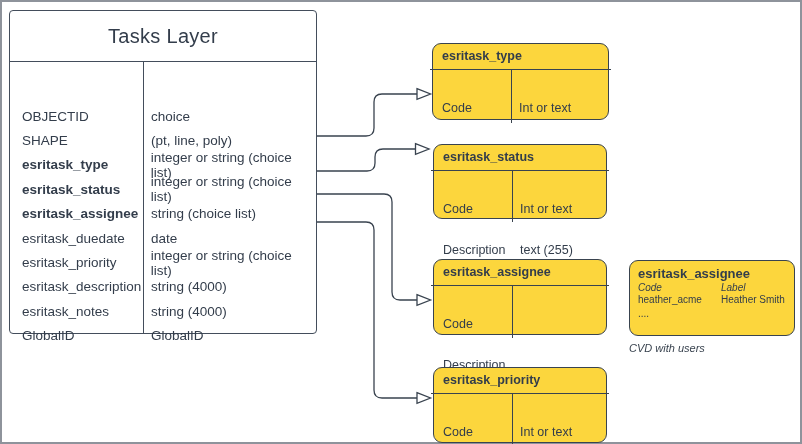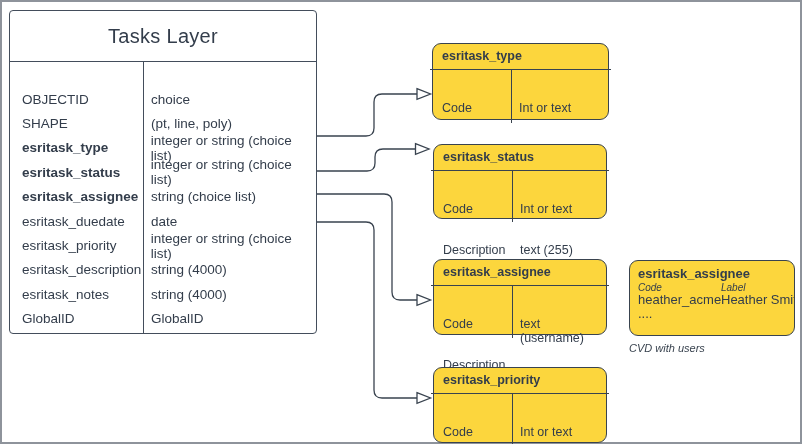--- a/index.html
+++ b/index.html
@@ -21,21 +21,21 @@
   }
   .main-table .mt-title {
     height: 50px; line-height: 50px; text-align: center;
     font-size: 20px; letter-spacing: 0.3px;
     border-bottom: 1px solid #434d5b;
   }
   .main-table .mt-vdiv {
     position: absolute; left: 133px; top: 50px; bottom: 0;
     border-left: 1px solid #434d5b;
   }
-  .mt-rows { position: absolute; top: 50px; left: 0; right: 0; padding-top: 26px; }
+  .mt-rows { position: absolute; top: 50px; left: 0; right: 0; padding-top: 43px; }
   .mt-row { display: flex; height: 24.4px; align-items: center; font-size: 13.5px; }
   .mt-row .fname { width: 133px; box-sizing: border-box; padding-left: 12px; white-space: pre-wrap; }
   .mt-row .ftype { padding-left: 8px; white-space: pre-wrap; }
   .mt-row.bold .fname { font-weight: bold; }
 
   
   .dbox {
     position: absolute; box-sizing: border-box;
     background: #fcd63d; border: 1.5px solid #39434f; border-radius: 9px;
   }
@@ -56,21 +56,21 @@
 
   
   .cvd-box {
     position: absolute; left: 627px; top: 258px; width: 166px; height: 76px;
     box-sizing: border-box; background: #fcd63d;
     border: 1.5px solid #39434f; border-radius: 9px;
     padding: 5px 0 0 8px; overflow: hidden;
   }
   .cvd-box .cvd-title { font-size: 13px; font-weight: bold; white-space: nowrap; }
   .cvd-hrow { display: flex; font-size: 10px; font-style: italic; margin-top: 1px; }
-  .cvd-row  { display: flex; font-size: 13px; line-height: 13.8px; }
+  .cvd-row  { display: flex; font-size: 10px; line-height: 13.8px; }
   .cvd-c1 { width: 83px; white-space: nowrap; }
   .cvd-c2 { white-space: nowrap; }
   .cvd-caption {
     position: absolute; left: 627px; top: 340px; width: 166px;
     font-size: 11px; font-style: italic; color: #39434f;
   }
 </style>
 </head>
 <body>
 
@@ -167,24 +167,20 @@
   </div>
 
   <div class="dbox" id="dbox-assignee">
     <div class="db-title">esritask_assignee</div>
     <div class="db-hdiv"></div>
     <div class="db-vdiv"></div>
     <div class="db-col left">
       <div>Code</div>
       <div>Description</div>
     </div>
-    <div class="db-col right">
-      <div>text  (username)</div>
-      <div>text (255)</div>
-    </div>
   </div>
 
   <div class="dbox" id="dbox-priority">
     <div class="db-title">esritask_priority</div>
     <div class="db-hdiv"></div>
     <div class="db-vdiv"></div>
     <div class="db-col left">
       <div>Code</div>
       
     </div>

